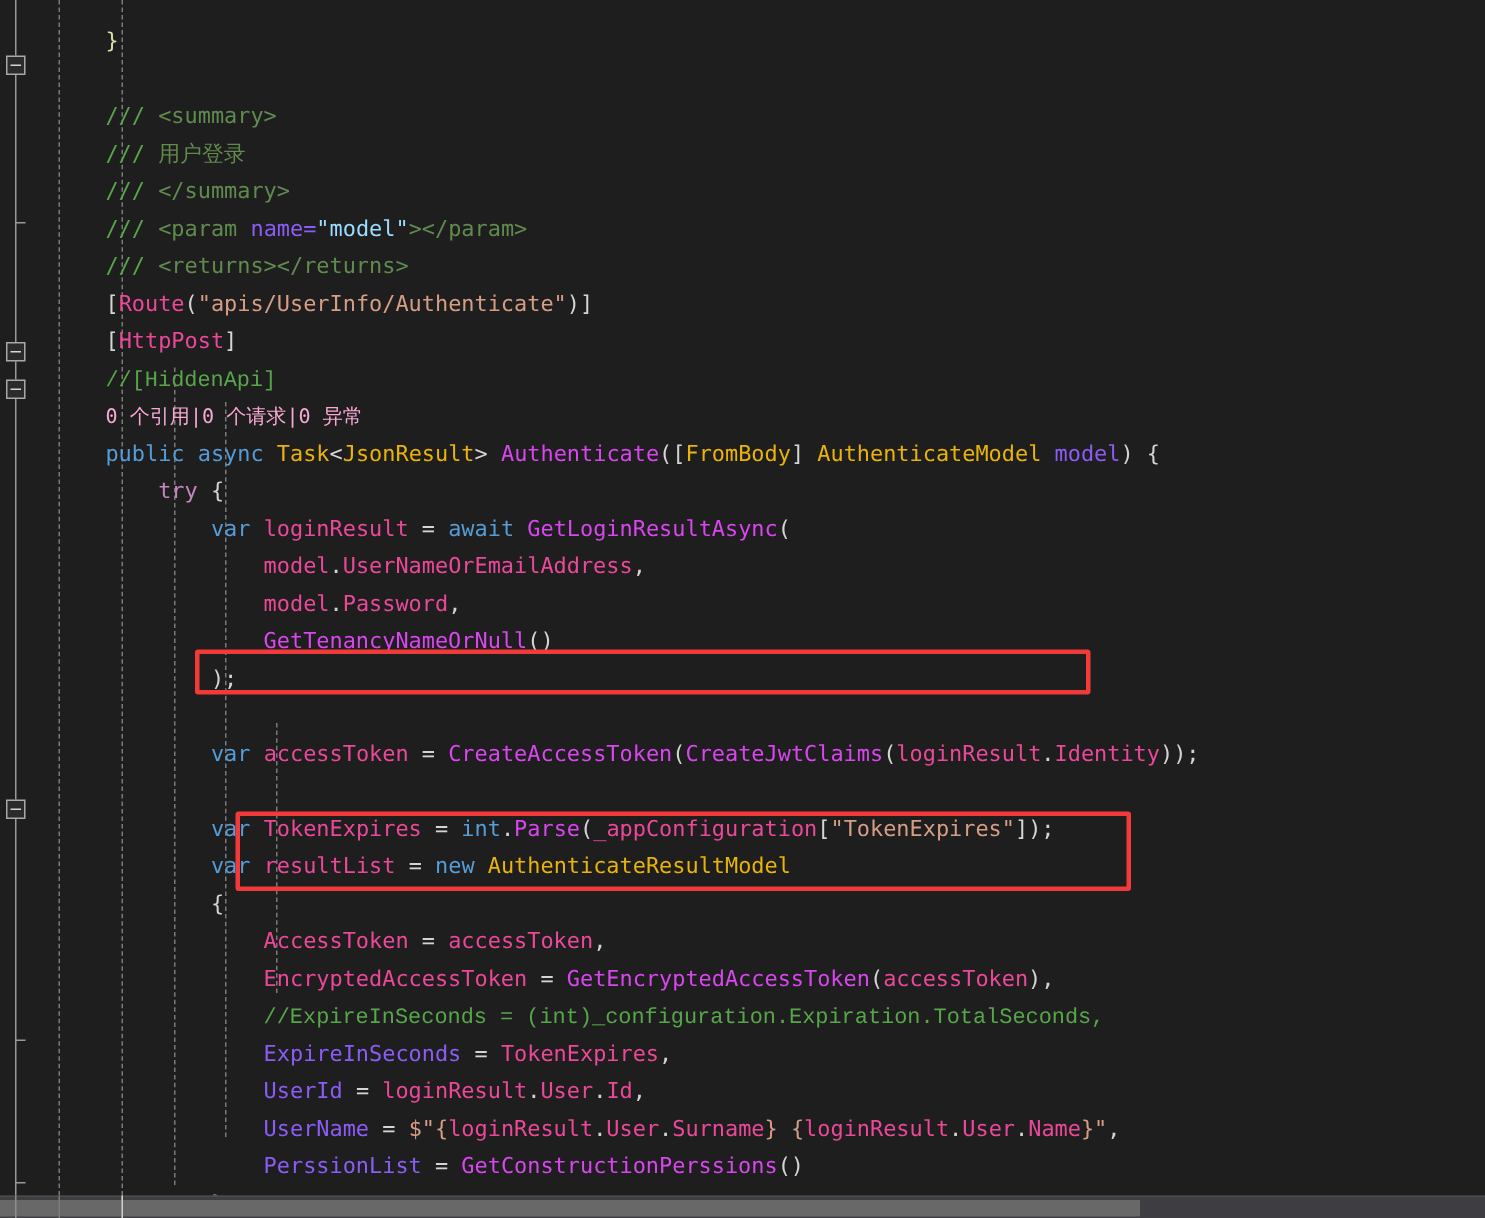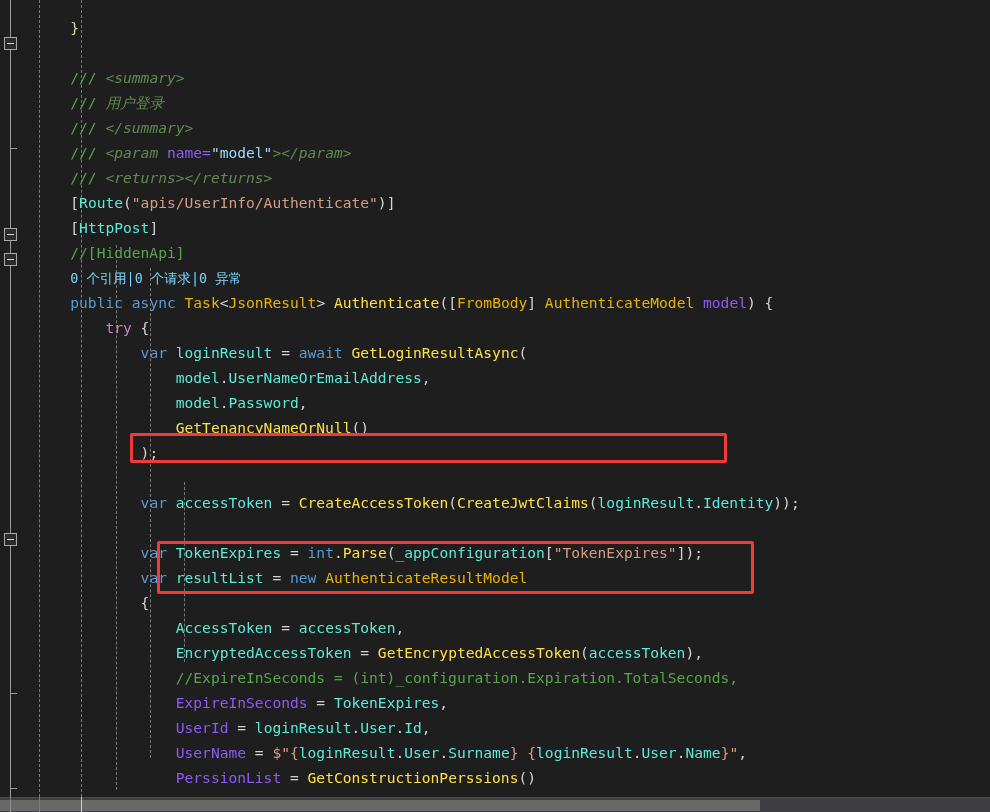--- a/index.html
+++ b/index.html
@@ -107,30 +107,30 @@
   }
   .ln {
     display: block;
     height: 25px;
   }
 
   
   .t-kw        { color: #569cd6; }  
   .t-kwctl     { color: #c586c0; }  
   .t-type      { color: #eab308; }  
-  .t-method    { color: #fde047; }  
-  .t-ident     { color: #5eead4; }  
+  .t-method    { color: #d946ef; }  
+  .t-ident     { color: #ec4899; }  
   .t-str       { color: #d69d85; }  
-  .t-cmt       { color: #57a64a; }  
+  .t-cmt       { color: #57a64a; font-family: Liberation Mono, monospace; }  
   .t-doc       { color: #57a64a; }  
-  .t-doctag    { color: #608b4e; font-style: italic; }  
+  .t-doctag    { color: #608b4e; }  
   .t-docattr   { color: #9cdcfe; }  
   .t-punc      { color: #d4d4d4; }  
   .t-brace     { color: #dcdcaa; }
-  .t-lens      { color: #7dd3fc; font-size: 13.4px; }
+  .t-lens      { color: #f9a8d4; font-size: 13.4px; }
   .t-plain     { color: #8b5cf6; }
 
   
   .anno-rect {
     position: absolute;
     border: 3px solid #f33a3a;
     border-radius: 2px;
     box-sizing: border-box;
     pointer-events: none;
   }

